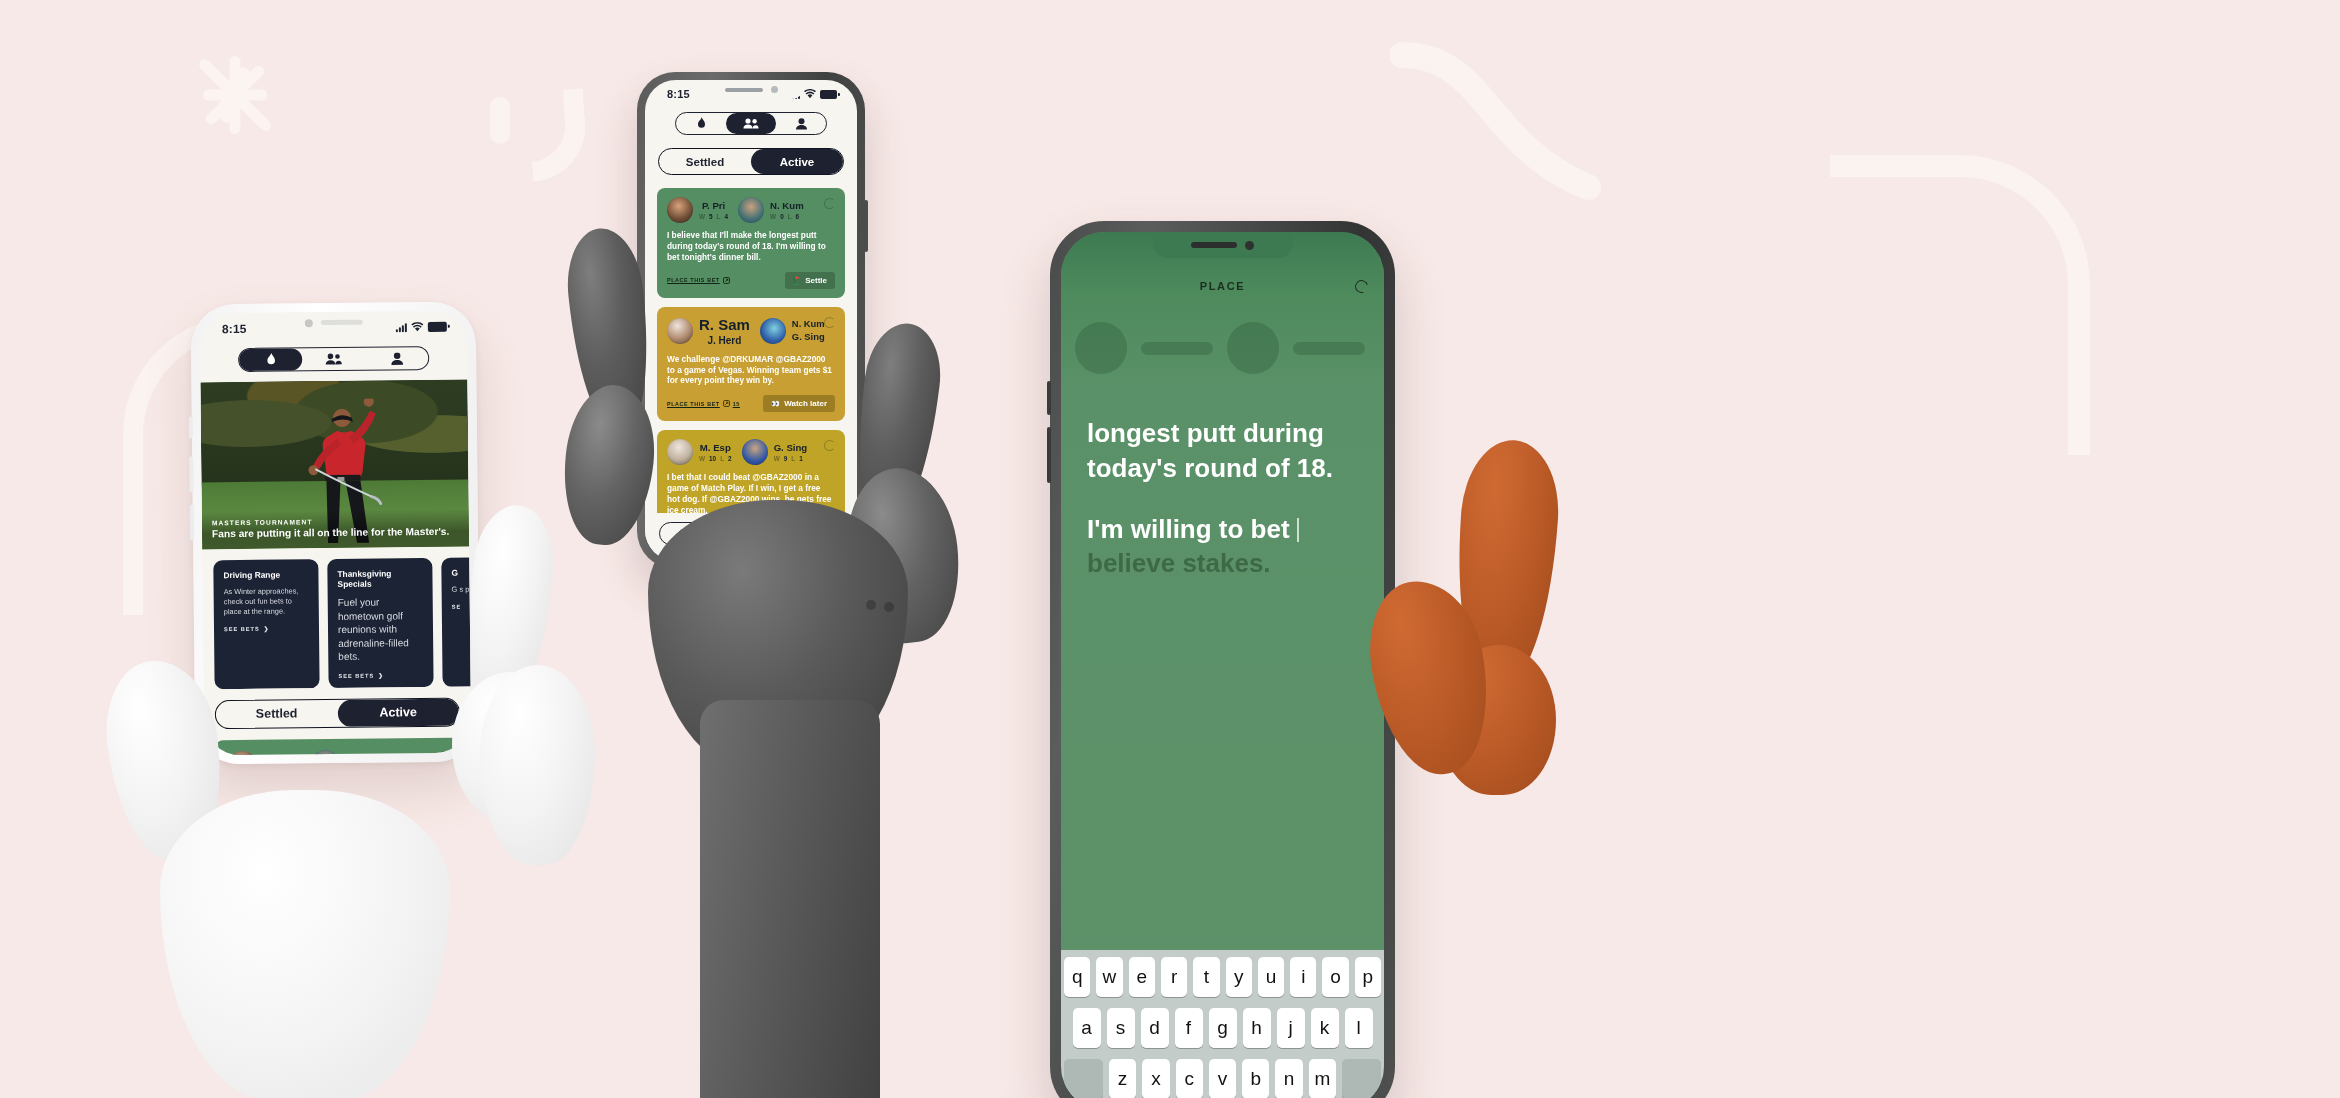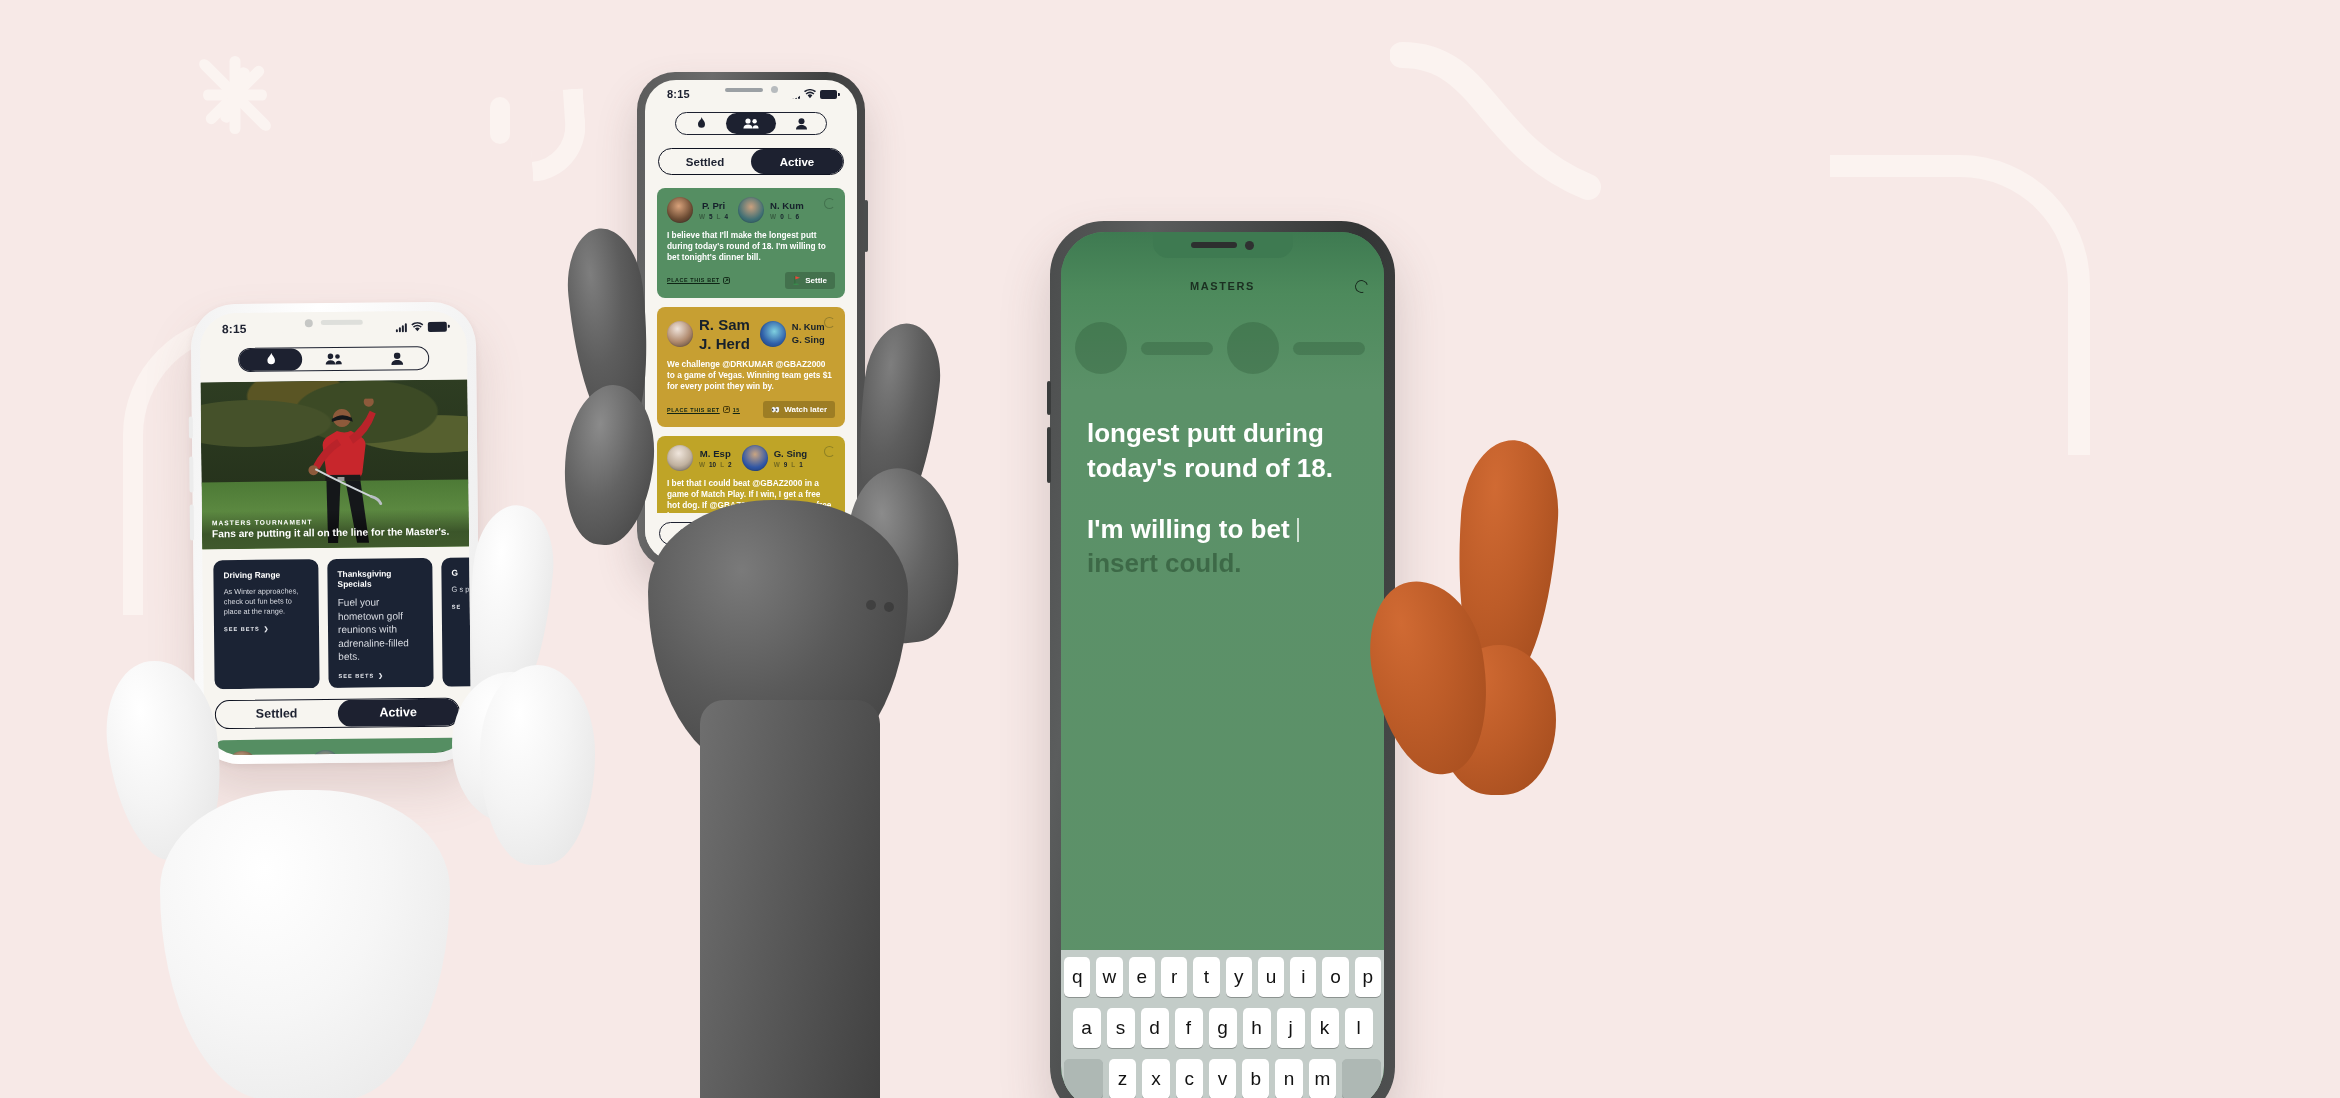--- a/index.html
+++ b/index.html
@@ -259,37 +259,37 @@
     <div class="screen">
       <div style="position:absolute;inset:0;background:linear-gradient(#3e7a51 0%,#4d8a5c 7%,#5b9168 18%,#5d9169 100%);"></div>
 
       <div class="notch" style="top:0;width:140px;height:26px;background:#3e7a51;border-bottom-left-radius:15px;border-bottom-right-radius:15px;z-index:5;">
         <div style="width:46px;height:6px;border-radius:4px;background:#2d2f2f;"></div>
         <div style="width:9px;height:9px;border-radius:50%;background:#2f3131;"></div>
       </div>
 
       <div style="position:relative;z-index:4;padding-top:48px;">
         <div class="stakes-head">
-          <span>MASTERS</span>
+          <span>PLACE</span>
           <span class="spin"></span>
         </div>
 
         <div class="ghost-row" style="margin-top:30px;">
           <div class="ghost-av"></div>
           <div class="ghost-bar" style="width:72px;"></div>
           <div class="ghost-av"></div>
           <div class="ghost-bar" style="width:72px;"></div>
         </div>
 
         <div class="stakes-text" style="margin-top:42px;">
           <div>longest putt during</div>
           <div>today's round of 18.</div>
           <div style="height:26px"></div>
           <div>
-            <span>I'm willing to bet </span><span class="caret"></span><span class="ph">insert could.</span>
+            <span>I'm willing to bet </span><span class="caret"></span><span class="ph">believe stakes.</span>
           </div>
         </div>
       </div>
 
       <div class="kb">
         <div class="row">
           <div class="key">q</div>
           <div class="key">w</div>
           <div class="key">e</div>
           <div class="key">r</div>
@@ -433,21 +433,21 @@
               <span>Settle</span>
             </span>
           </div>
         </div>
 
         <div class="bet-card gold">
           <div class="bet-head">
             <div class="avatar" style="width:26px;height:26px;background:radial-gradient(circle at 40% 30%,#efe4dc,#b08a6e 55%,#4a3b30);"></div>
             <div class="who">
               <div class="nm" style="font-size:15px;">R. Sam</div>
-              <div class="nm" style="font-size:15px;margin-top:2px;">J. Herd</div>
+              <div class="nm" style="font-size:10px;margin-top:2px;">J. Herd</div>
             </div>
             <div class="avatar" style="width:26px;height:26px;background:radial-gradient(circle at 55% 40%,#7fd0e0,#2f5fa8 58%,#1d3c6b);"></div>
             <div class="who">
               <div class="nm" style="font-size:9.4px;">N. Kum</div>
               <div class="nm" style="font-size:9.4px;margin-top:2px;">G. Sing</div>
             </div>
             <div class="refresh-icon" style="width:11px;height:11px;top:10px;"></div>
           </div>
           <div class="bet-body" style="font-size:8.3px;margin-top:7px;">We challenge @DRKUMAR @GBAZ2000 to a game of Vegas. Winning team gets $1 for every point they win by.</div>
           <div class="bet-foot" style="margin-top:9px;">

